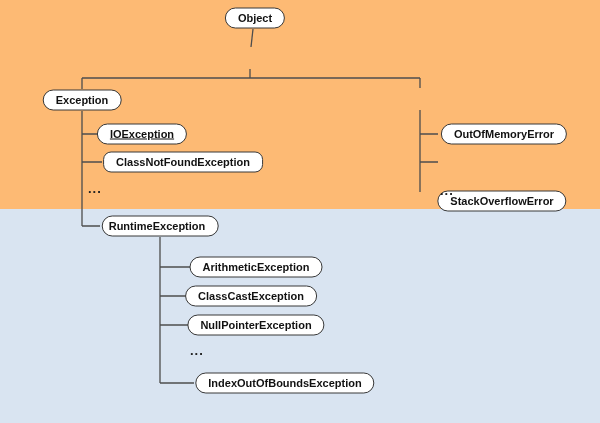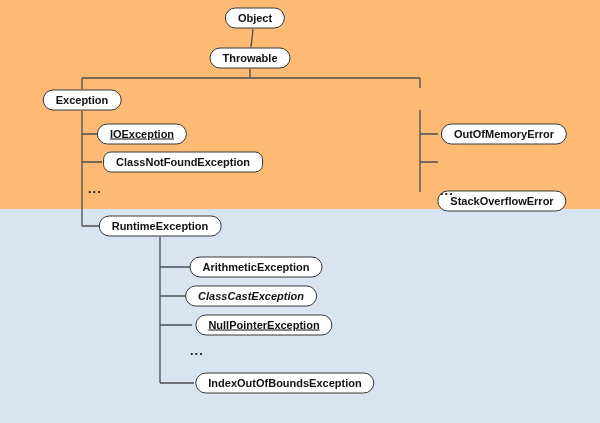--- a/index.html
+++ b/index.html
@@ -56,24 +56,24 @@
   }
   
   .n-object            { left: 255px; top: 18px;  }
   .n-throwable         { left: 250px; top: 58px;  }
   .n-exception         { left: 82px;  top: 100px; }
   .n-error             { left: 420px; top: 99px;  }
   .n-ioexception       { left: 142px; top: 134px; text-decoration: underline; }
   .n-classnotfound     { left: 183px; top: 162px; border-radius: 8px; }
   .n-outofmemory       { left: 504px; top: 134px; }
   .n-stackoverflow     { left: 502px; top: 162px; margin-top: 39px; }
-  .n-runtime           { left: 160px; top: 226px; }
+  .n-runtime           { left: 160px; top: 226px; padding-left: 6px; }
   .n-arithmetic        { left: 256px; top: 267px; }
-  .n-classcast         { left: 251px; top: 296px; font-style: italic; }
-  .n-nullpointer       { left: 264px; top: 325px; text-decoration: underline; }
+  .n-classcast         { left: 251px; top: 296px; }
+  .n-nullpointer       { left: 256px; top: 325px; }
   .n-indexoutofbounds  { left: 285px; top: 383px; }
   .d-exception { left: 88px;  top: 190px; }
   .d-error     { left: 440px; top: 192px; }
   .d-runtime   { left: 190px; top: 352px; }
 </style>
 </head>
 <body>
 
 <div class="stage">
 
@@ -88,21 +88,20 @@
 
       <path d="M82,111 L82,226 M82,134 L100,134 M82,162 L102,162 M82,226 L100,226"></path>
 
       <path d="M420,110 L420,192 M420,134 L438,134 M420,162 L438,162"></path>
 
       <path d="M160,237 L160,383 M160,267 L190,267 M160,296 L190,296 M160,325 L192,325 M160,383 L194,383"></path>
     </g>
   </svg>
 
   <div class="node n-object">Object</div>
-  <div class="node n-throwable">Throwable</div>
   <div class="node n-exception">Exception</div>
 
   <div class="node n-ioexception">IOException</div>
   <div class="node n-classnotfound">ClassNotFoundException</div>
   <div class="dots d-exception">...</div>
 
   <div class="node n-outofmemory">OutOfMemoryError</div>
   <div class="node n-stackoverflow">StackOverflowError</div>
   <div class="dots d-error">...</div>
 

